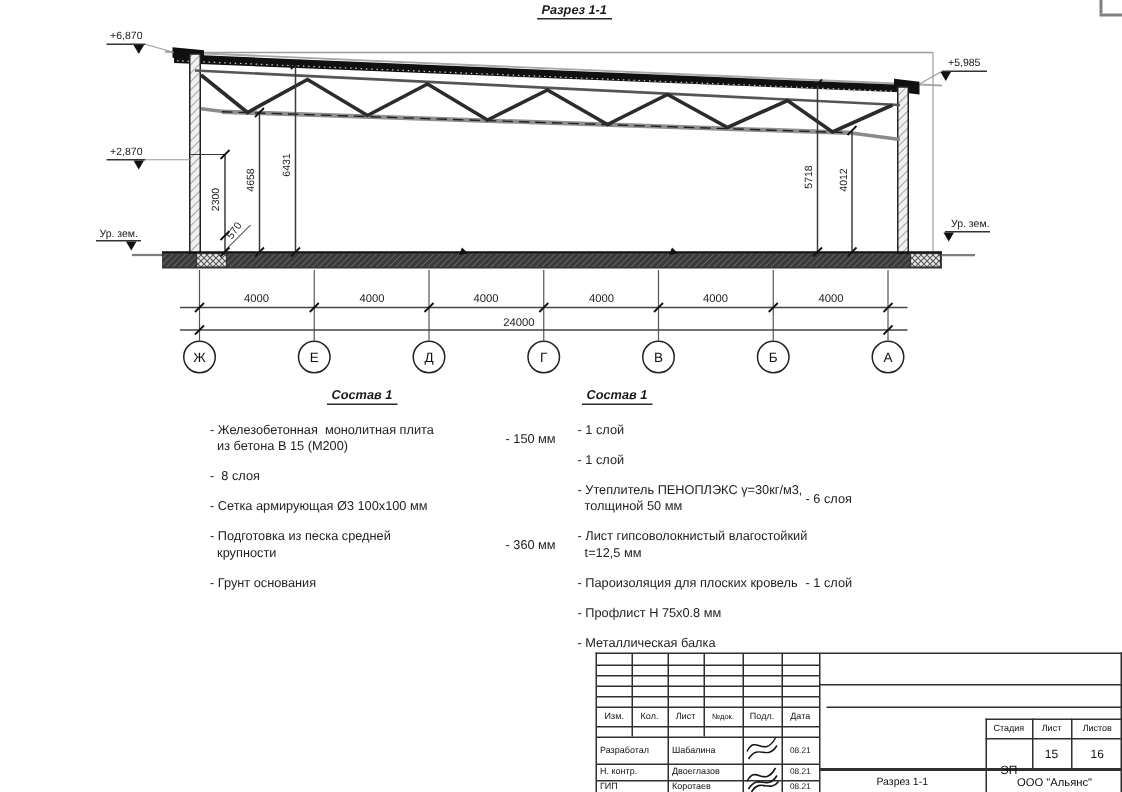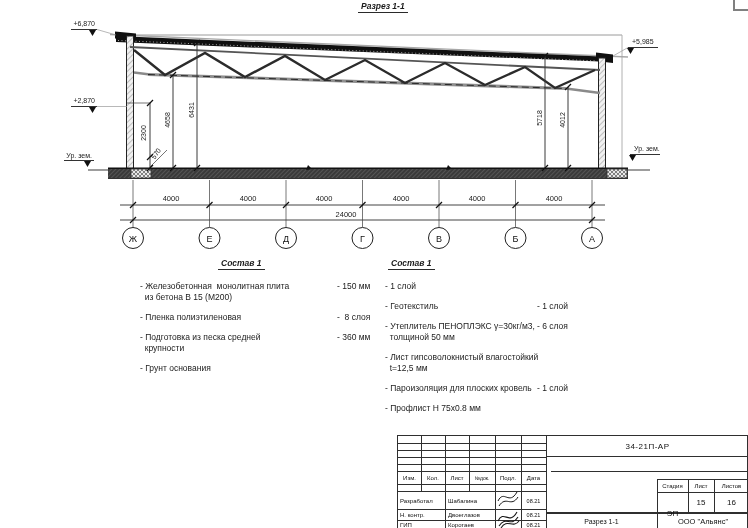--- a/index.html
+++ b/index.html
@@ -4,21 +4,21 @@
 <style>
   html,body{margin:0;padding:0;background:#ffffff;}
   body{width:748px;height:528px;position:relative;overflow:hidden;
        font-family:"Liberation Sans","DejaVu Sans",sans-serif;color:#1a1a1a;}
   .abs{position:absolute;}
   
   .dwg-title{font-size:8.5px;font-style:italic;font-weight:bold;
              border-bottom:1px solid #2a2a2a;padding:0 3px 1px 3px;}
   
   .sostav{font-size:8.5px;line-height:1.3;color:#222;}
-  .li{display:flex;align-items:flex-start;margin-bottom:9px;}
+  .li{display:flex;align-items:center;margin-bottom:9px;}
   .li-text{white-space:pre;}
   .s1 .li-text{width:197px;}
   .s2 .li-text{width:152px;}
   .li-val{white-space:pre;}
   .gap{margin-top:2px;}
   
   #titleblock{left:397px;top:435px;width:351px;height:93px;
               border:1px solid #2f2f2f;border-bottom:none;box-sizing:border-box;
               font-size:6px;color:#111;}
   .tb-line{position:absolute;background:#2f2f2f;}
@@ -206,59 +206,65 @@
 </svg>
 
 <div class="abs dwg-title" style="left:218px;top:258px;">Состав 1</div>
 <div class="abs sostav s1" style="left:140px;top:281px;">
   <div class="li">
     <span class="li-text">- Железобетонная  монолитная плита
   из бетона В 15 (М200)</span>
     <span class="li-val">- 150 мм</span>
   </div>
   <div class="li">
-    <span class="li-text">- Пленка полиэтиленовая</span>
     <span class="li-val">-  8 слоя</span>
+  </div>
+  <div class="li">
+    <span class="li-text">- Сетка армирующая Ø3 100х100 мм</span>
+    <span class="li-val"></span>
   </div>
   <div class="li">
     <span class="li-text">- Подготовка из песка средней
   крупности</span>
     <span class="li-val">- 360 мм</span>
   </div>
   <div class="li">
     <span class="li-text">- Грунт основания</span>
     <span class="li-val"></span>
   </div>
 </div>
 
 <div class="abs dwg-title" style="left:388px;top:258px;">Состав 1</div>
 <div class="abs sostav s2" style="left:385px;top:281px;">
   <div class="li">
     <span class="li-val">- 1 слой</span>
   </div>
   <div class="li">
-    <span class="li-text">- Геотекстиль</span>
     <span class="li-val">- 1 слой</span>
   </div>
   <div class="li">
     <span class="li-text">- Утеплитель ПЕНОПЛЭКС γ=30кг/м3,
   толщиной 50 мм</span>
     <span class="li-val">- 6 слоя</span>
   </div>
   <div class="li">
     <span class="li-text">- Лист гипсоволокнистый влагостойкий
   t=12,5 мм</span>
     <span class="li-val"></span>
   </div>
   <div class="li">
     <span class="li-text">- Пароизоляция для плоских кровель</span>
     <span class="li-val">- 1 слой</span>
   </div>
   <div class="li gap">
     <span class="li-text">- Профлист Н 75х0.8 мм</span>
+    <span class="li-val"></span>
+  </div>
+  <div class="li">
+    <span class="li-text">- Металлическая балка</span>
     <span class="li-val"></span>
   </div>
 </div>
 
 <div class="abs" id="titleblock">
 
   <div class="tb-line" style="left:148px;top:0;width:1px;height:93px;"></div>
   <div class="tb-line" style="left:23px;top:0;width:1px;height:55px;"></div>
   <div class="tb-line" style="left:47px;top:0;width:1px;height:93px;"></div>
   <div class="tb-line" style="left:71px;top:0;width:1px;height:55px;"></div>
@@ -277,21 +283,20 @@
   <div class="tb-line" style="left:0;top:55px;width:148px;height:1px;"></div>
   <div class="tb-line" style="left:0;top:73px;width:148px;height:1px;"></div>
   <div class="tb-line" style="left:0;top:84px;width:148px;height:1px;"></div>
 
   <div class="tb-line" style="left:148px;top:20px;width:203px;height:1px;"></div>
   <div class="tb-line" style="left:153px;top:35px;width:198px;height:1px;"></div>
   <div class="tb-line" style="left:259px;top:43px;width:92px;height:1px;"></div>
   <div class="tb-line" style="left:259px;top:56px;width:92px;height:1px;"></div>
   <div class="tb-line" style="left:148px;top:76px;width:203px;height:2px;"></div>
 
-  <div class="tb-cell" style="left:148px;top:0;width:203px;height:20px;font-size:8px;letter-spacing:0.5px;">34-21П-АР</div>
 
   <div class="tb-cell" style="left:0;top:36px;width:23px;height:12px;">Изм.</div>
   <div class="tb-cell" style="left:23px;top:36px;width:24px;height:12px;">Кол.</div>
   <div class="tb-cell" style="left:47px;top:36px;width:24px;height:12px;">Лист</div>
   <div class="tb-cell" style="left:71px;top:36px;width:26px;height:12px;font-size:5px;">№док.</div>
   <div class="tb-cell" style="left:97px;top:36px;width:26px;height:12px;">Подл.</div>
   <div class="tb-cell" style="left:123px;top:36px;width:25px;height:12px;">Дата</div>
 
   <div class="tb-cell tb-left" style="left:0;top:58px;width:47px;height:14px;">Разработал</div>
   <div class="tb-cell tb-left" style="left:48px;top:58px;width:49px;height:14px;">Шабалина</div>

